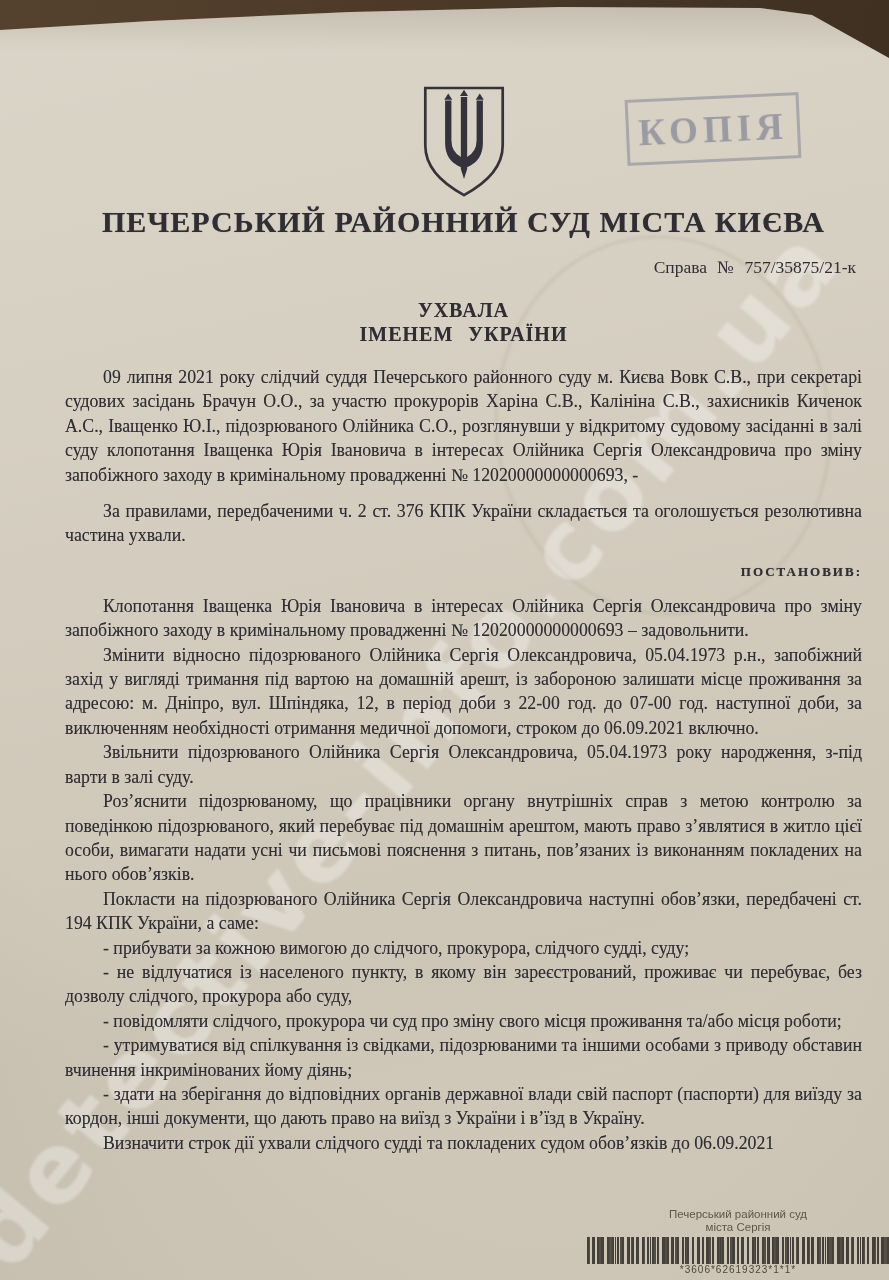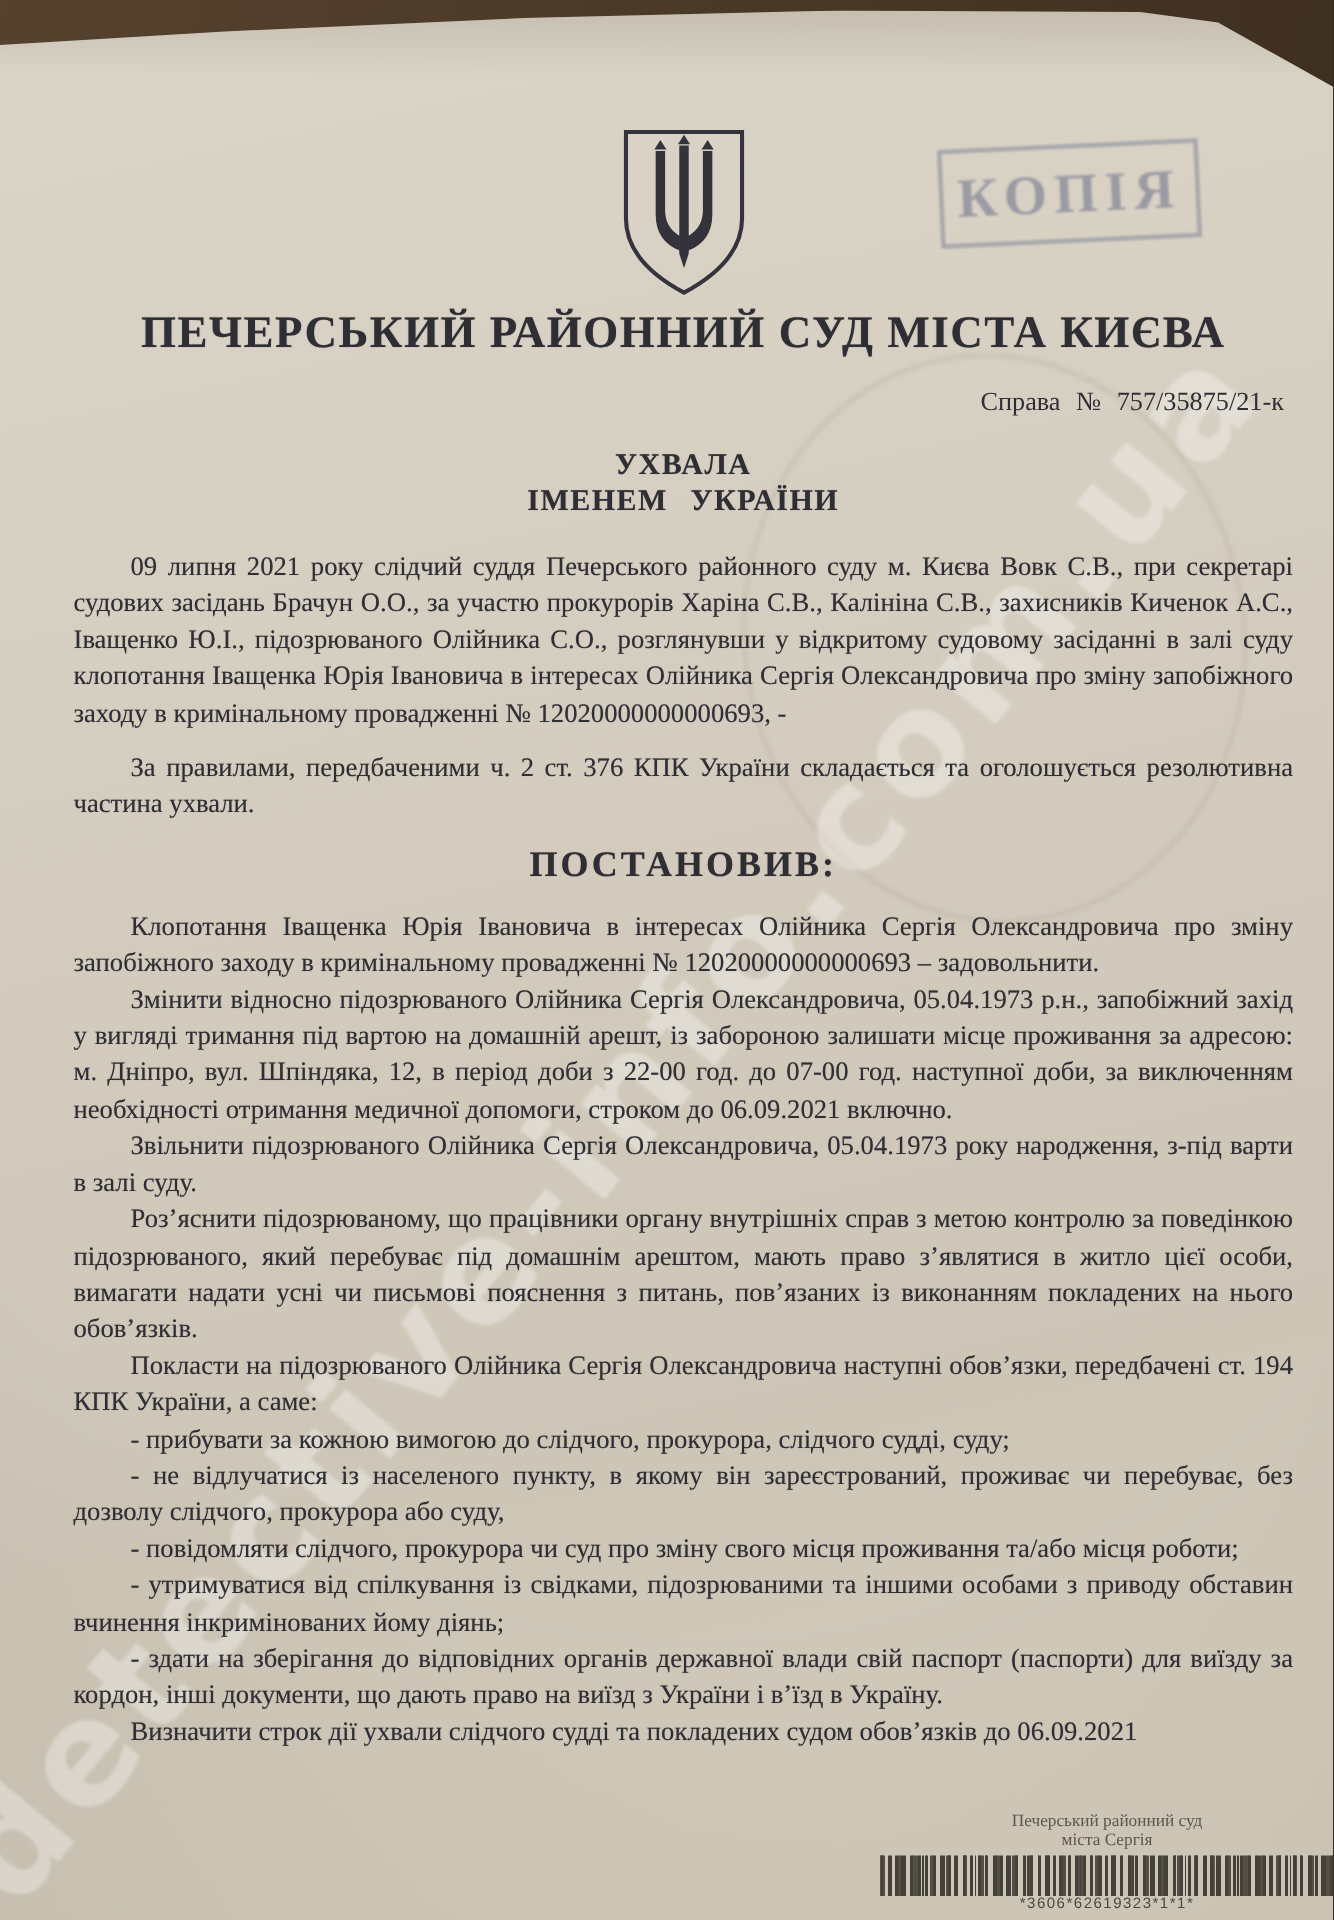--- a/index.html
+++ b/index.html
@@ -35,21 +35,21 @@
   }
   .copy-stamp{
     position:absolute;left:626px;top:96px;width:168px;height:60px;
     border:3px solid rgba(103,110,136,0.42);
     display:flex;align-items:center;justify-content:center;
     transform:rotate(-2.6deg);
     font-weight:bold;font-size:37px;letter-spacing:5px;
     color:rgba(103,110,136,0.55);filter:blur(0.7px);
   }
   .content{
-    position:absolute;inset:0;padding:0 27px 0 49px;
+    position:absolute;inset:0;padding:0 27px 0 65px;
     color:#2f2e35;
   }
   .emblem-wrap{text-align:center;margin:0;padding-top:86px;line-height:0;}
   .emblem-wrap svg{width:90px;height:112px;}
   .court-name{
     margin-top:6px;text-align:center;font-weight:bold;
     font-size:30px;letter-spacing:1px;line-height:36px;
     text-shadow:0 0 0.7px rgba(47,46,53,0.55);
   }
   .case-number{
@@ -63,30 +63,30 @@
   .decree-title{margin-top:20px;}
   .decree-subtitle{word-spacing:9px;}
   .body{margin-top:19px;}
   .body p{
     margin:0;text-indent:38px;text-align:justify;
     font-size:17.8px;line-height:24.4px;
     text-shadow:0 0 0.6px rgba(47,46,53,0.42);
   }
   .body p.gap{margin-top:12px;}
   .resolved-heading{
-    margin:16px 0 14px 0;text-align:center;font-weight:bold;
-    font-size:24px;letter-spacing:2px;
+    margin:16px 0 14px 0;text-align:right;font-weight:bold;
+    font-size:13px;letter-spacing:2px;
     text-shadow:0 0 0.7px rgba(47,46,53,0.55);
   }
   .footer{
     position:absolute;right:0;bottom:4px;width:302px;text-align:center;
   }
   .footer-court{
     font-size:11.5px;line-height:13px;color:#5d5649;filter:blur(0.45px);
-    font-family:Liberation Serif, serif;
+    font-family:Liberation Sans, sans-serif;
   }
   .barcode{
     height:27px;margin-top:3px;opacity:0.82;
     background-image:
       repeating-linear-gradient(90deg,#27241f 0 2px,transparent 2px 5px),
       repeating-linear-gradient(90deg,#27241f 0 1px,transparent 1px 7px),
       repeating-linear-gradient(90deg,#3a362e 0 3px,transparent 3px 11px);
   }
   .barcode-number{
     font-size:10px;line-height:12px;color:#4e473d;letter-spacing:1px;

